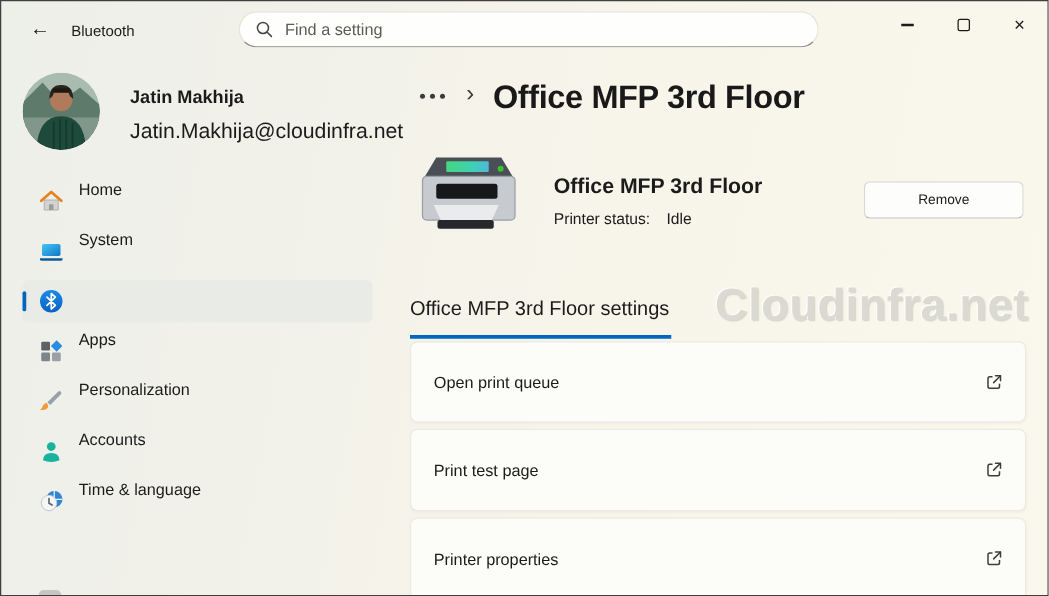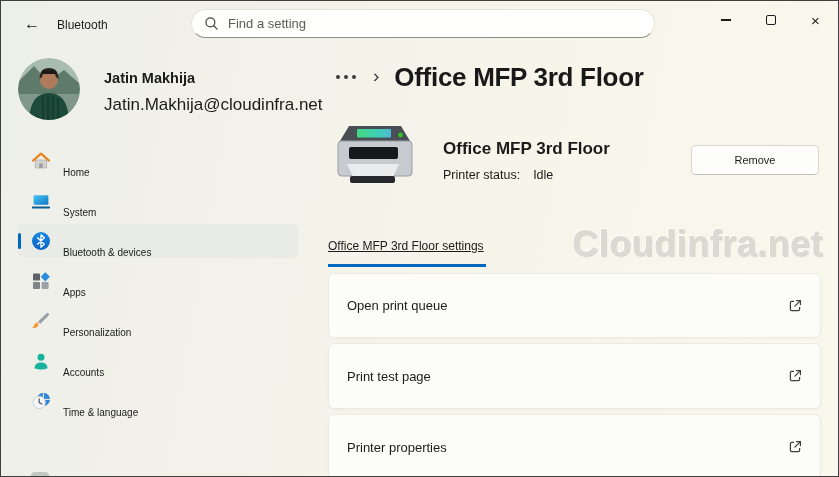--- a/index.html
+++ b/index.html
@@ -31,21 +31,21 @@
   .max-glyph{ width:10px; height:10px; border:1.2px solid #1b1b1b; border-radius:2px; }
   .close-glyph{ font-size:15px; line-height:1; }
 
   
   .sidebar{ position:absolute; left:0; top:46px; width:310px; bottom:0; }
   .avatar{ position:absolute; left:17px; top:11px; width:62px; height:62px; border-radius:50%; overflow:hidden; }
   .profile-name{ position:absolute; left:103px; top:23px; font-size:14.5px; font-weight:bold; }
   .profile-email{ position:absolute; left:103px; top:33px; font-size:17px; color:#1b1b1b;margin-top:15px; }
   .nav{ position:absolute; left:0; top:97px; right:0; }
   .nav-item{ position:relative; height:34px; margin:0 13px 6px 17px; border-radius:5px;
-    display:flex; align-items:flex-end; font-size:10px; cursor:pointer; }
+    display:flex; align-items:flex-start; font-size:13px; cursor:pointer; }
   .nav-item.selected{ background:#e9ebe6; }
   .nav-item.selected::before{ content:''; position:absolute; left:0; top:9px; width:3px;
     height:16px; border-radius:2px; background:var(--accent); }
   .nav-icon{ position:absolute; left:13px; top:7px; width:20px; height:20px; }
   .nav-label{ margin-left:45px; white-space:nowrap; }
   .partial-icon{ position:absolute; left:30px; top:425px; width:18px; height:9px;
     border-radius:4px 4px 0 0; background:#a0a6a3; opacity:.55; }
 
   
   .main{ position:absolute; left:327px; top:46px; width:493px; height:431px; }
@@ -56,22 +56,22 @@
   .page-title{ font-size:26px; font-weight:bold; letter-spacing:-0.3px; color:#191919; white-space:nowrap; }
 
   .printer-icon{ position:absolute; left:6px; top:77px; width:82px; height:62px; }
   .printer-name{ position:absolute; left:115px; top:92px; font-size:17px; font-weight:bold; }
   .printer-status{ position:absolute; left:115px; top:121px; font-size:12.5px; }
   .printer-status .status-value{ margin-left:13px; }
   .remove-btn{ position:absolute; right:2px; top:98px; width:128px; height:30px;
     background:#fdfdfb; border:1px solid #dad7d0; border-bottom-color:#c2bfb8; border-radius:5px;
     font-size:11px; color:#1b1b1b; cursor:pointer; font-family:inherit; }
 
-  .tab{ position:absolute; left:0; top:192px; font-size:12px; padding:0 2px 11px 0;
-    border-bottom:3px solid var(--accent); cursor:pointer;text-decoration:underline; }
+  .tab{ position:absolute; left:0; top:192px; font-size:16px; padding:0 2px 11px 0;
+    border-bottom:3px solid var(--accent); cursor:pointer; }
   .watermark{ position:absolute; right:-2px; top:176px; font-size:36px; font-weight:bold;
     letter-spacing:0.5px; color:#dbdad2; white-space:nowrap; pointer-events:none;
     text-shadow:-1px -1px 0 rgba(255,255,255,.75), 1px 1px 1px rgba(150,148,138,.35); }
 
   .cards{ position:absolute; left:0; top:226px; width:493px; }
   .card{ width:100%; background:#fcfcf9; border:1px solid #edeae3; border-radius:6px;
     margin-bottom:5px; display:flex; align-items:center; padding:0 17px 0 18px;
     font-size:13px; cursor:pointer; box-shadow:0 1px 2px rgba(0,0,0,.03); }
   .card-1{ height:65px; } .card-2{ height:66px; } .card-3{ height:66px; }
   .card .flex-spacer{ flex:1; }
@@ -161,21 +161,20 @@
         <svg class="nav-icon" viewBox="0 0 20 20">
           <defs>
               <linearGradient id="btg" x1="0" y1="0" x2="0" y2="1">
             <stop offset="0" stop-color="#1b8ae6"></stop>
                 <stop offset="1" stop-color="#0a62c4"></stop>
               </linearGradient>
             </defs>
           <circle cx="10" cy="10" r="9" fill="url(#btg)"></circle>
           <path d="M6.6 6.7 L13.3 13.3 L10 16.2 L10 3.8 L13.3 6.7 L6.6 13.3" fill="none" stroke="#fff" stroke-width="1.35" stroke-linejoin="round" stroke-linecap="round"></path>
         </svg>
-        <span class="nav-label">Bluetooth &amp; devices</span>
       </div>
 
 
       <div class="nav-item">
         <svg class="nav-icon" viewBox="0 0 20 20">
           <rect x="2" y="2.4" width="7" height="7" rx="1" fill="#5e6267"></rect>
           <rect x="2" y="11" width="7" height="7" rx="1" fill="#7f848a"></rect>
           <rect x="10.6" y="11" width="7" height="7" rx="1" fill="#9aa0a6"></rect>
           <path d="M14.3 1.2 L18.9 5.8 L14.3 10.4 L9.7 5.8 Z" fill="#2b8de0"></path>
         </svg>

